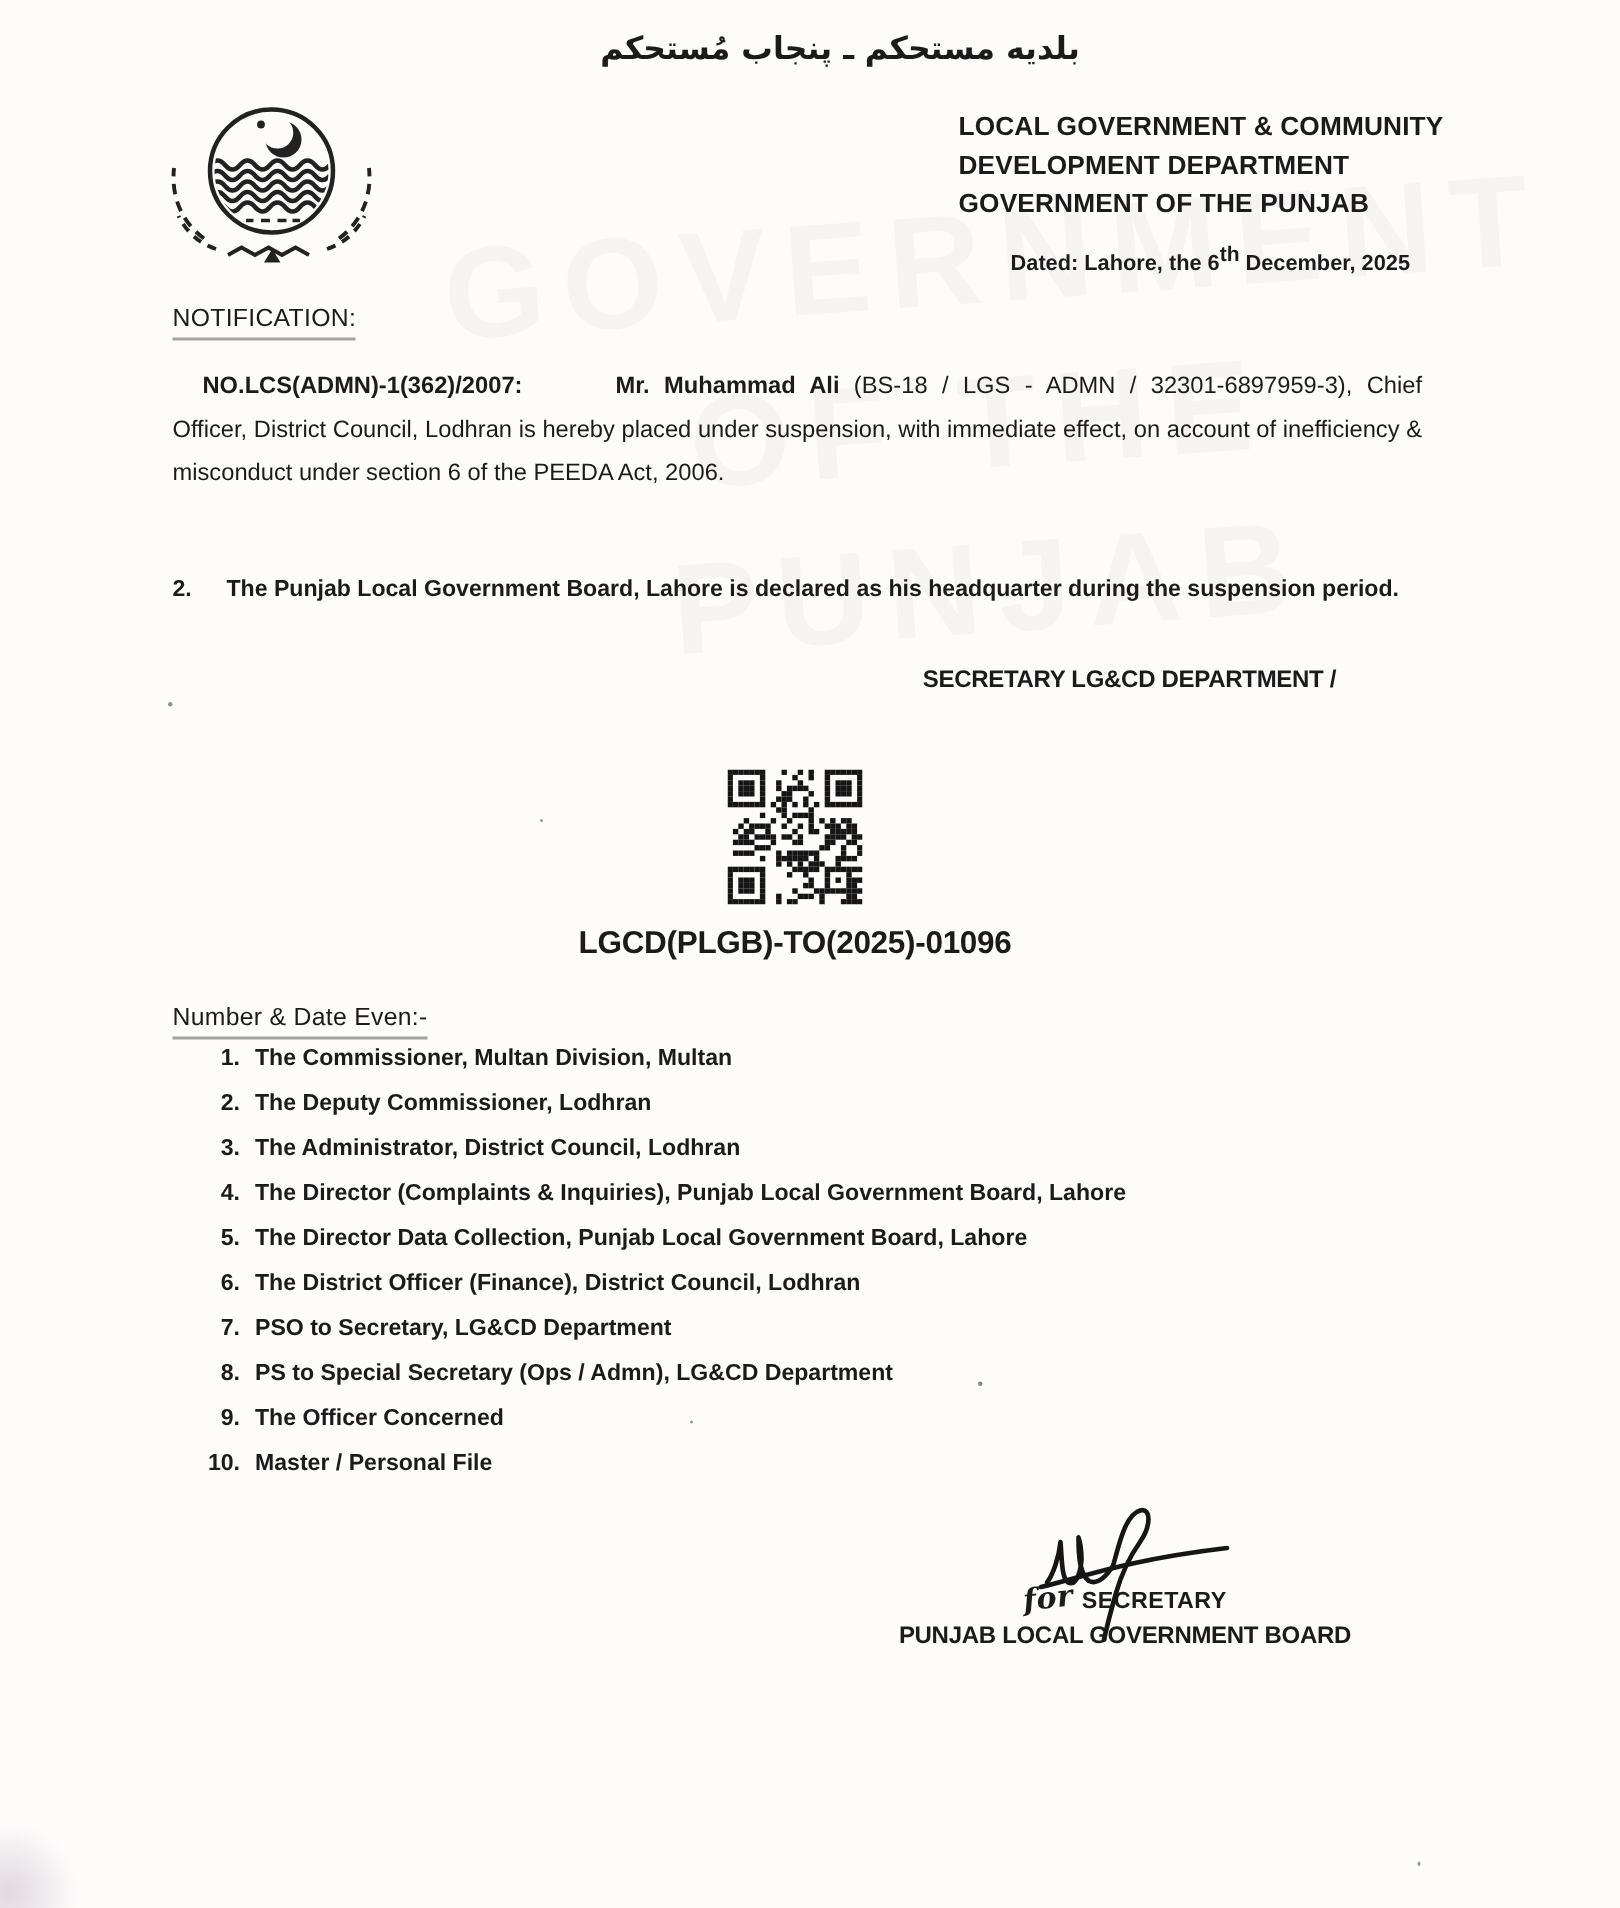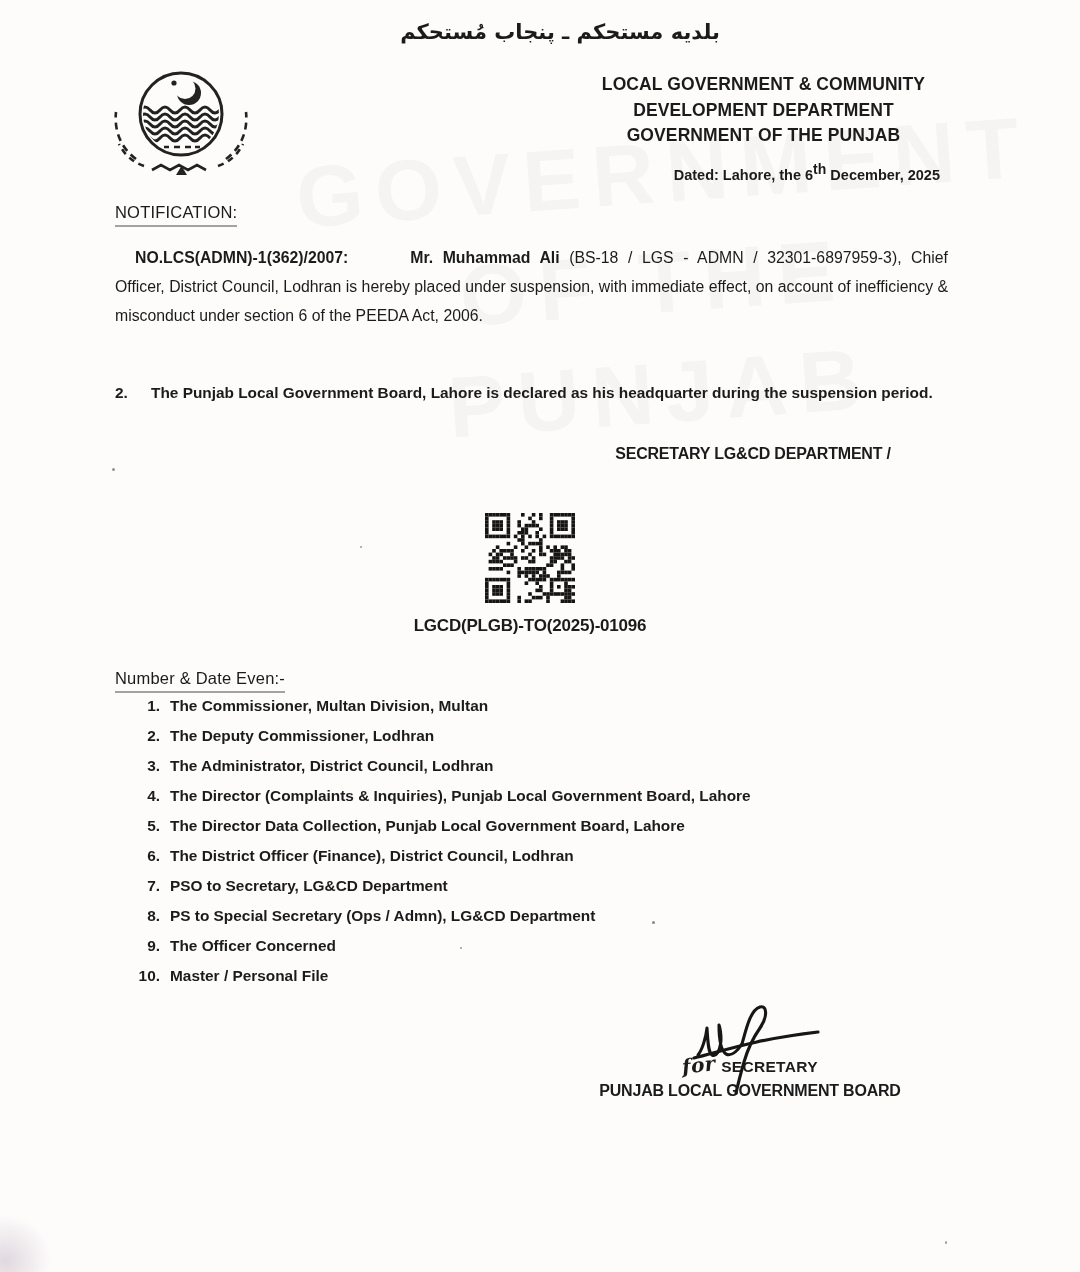--- a/index.html
+++ b/index.html
@@ -13,21 +13,21 @@
 
   .motto {
     top:20px; left:0; width:100%; text-align:center;
     direction:rtl; font-family:"DejaVu Sans", sans-serif;
     font-size:21px; font-weight:700; letter-spacing:1px;padding-left:40px;
   }
 
   .crest { left:104px; top:62px; }
 
   .dept {
-    left:591px; top:72px; width:345px; text-align:center;
+    left:639px; top:72px; width:345px; text-align:left;
     font-weight:700; font-size:17.5px; line-height:25.5px; letter-spacing:0.1px;
   }
   .dated {
     left:610px; top:161px; width:330px; text-align:right;
     font-weight:700; font-size:14.5px;
   }
   .dated sup { font-size:14px; font-weight:700; }
 
   .heading-underlined {
     font-weight:400; font-size:16.5px;
@@ -48,21 +48,21 @@
   }
   .para2 .num { width:22px; margin-right:14px; }
 
   .signatory {
     left:548px; top:441px; width:410px; text-align:center;
     font-weight:700; font-size:16px; line-height:26.5px; letter-spacing:-0.2px;
   }
 
   .qr-wrap { left:385px; top:513px; width:290px; text-align:center; }
   .qr-box { display:inline-block; width:90px; height:90px; }
-  .qr-label { margin-top:9px; font-weight:700; font-size:17px; letter-spacing:-0.2px; }
+  .qr-label { margin-top:9px; font-weight:700; font-size:21px; letter-spacing:-0.2px; }
 
   .numdate-heading { left:115px; top:633px;margin-top:36px; }
 
   .fwd-intro { left:115px; top:674px; font-size:15.8px; }
 
   .dist-list { left:115px; top:697px; width:820px; }
   .dist-row { display:flex; height:30px; align-items:flex-start; font-weight:700; font-size:15.4px; }
   .dist-row .num { width:45px; text-align:right; margin-right:10px; }
 
   .sig-block { left:555px; top:1053px; width:390px; text-align:center; }

